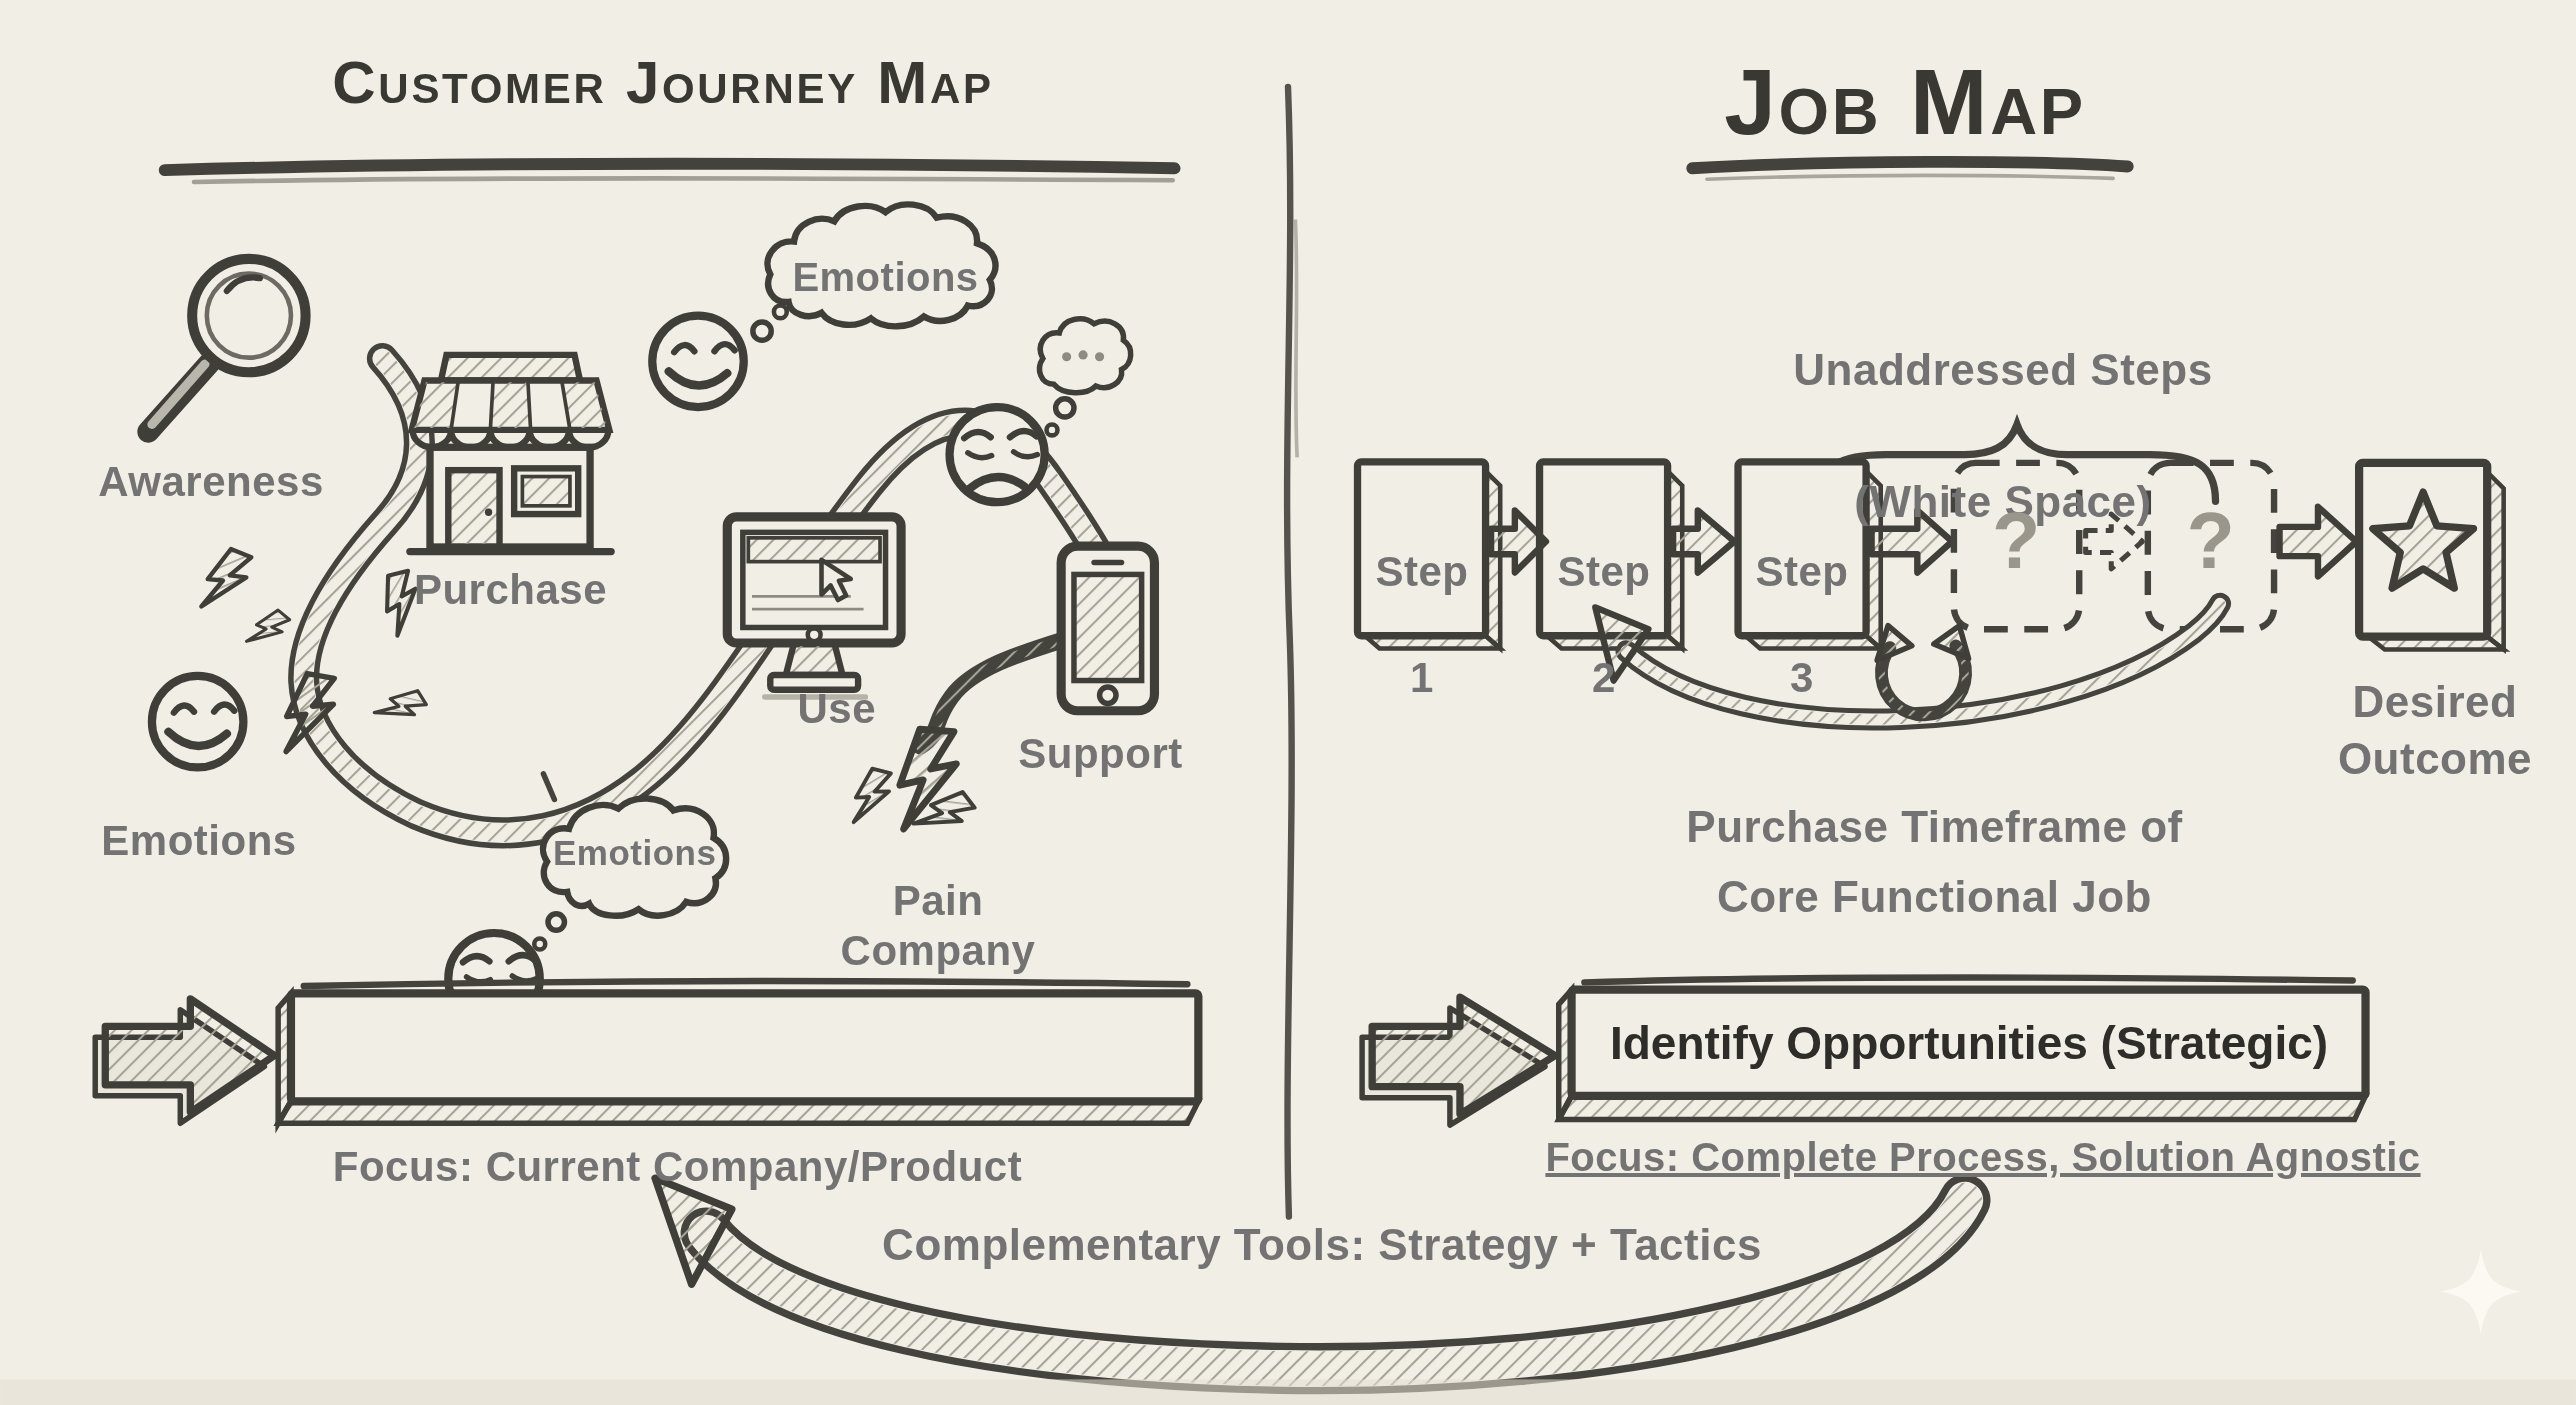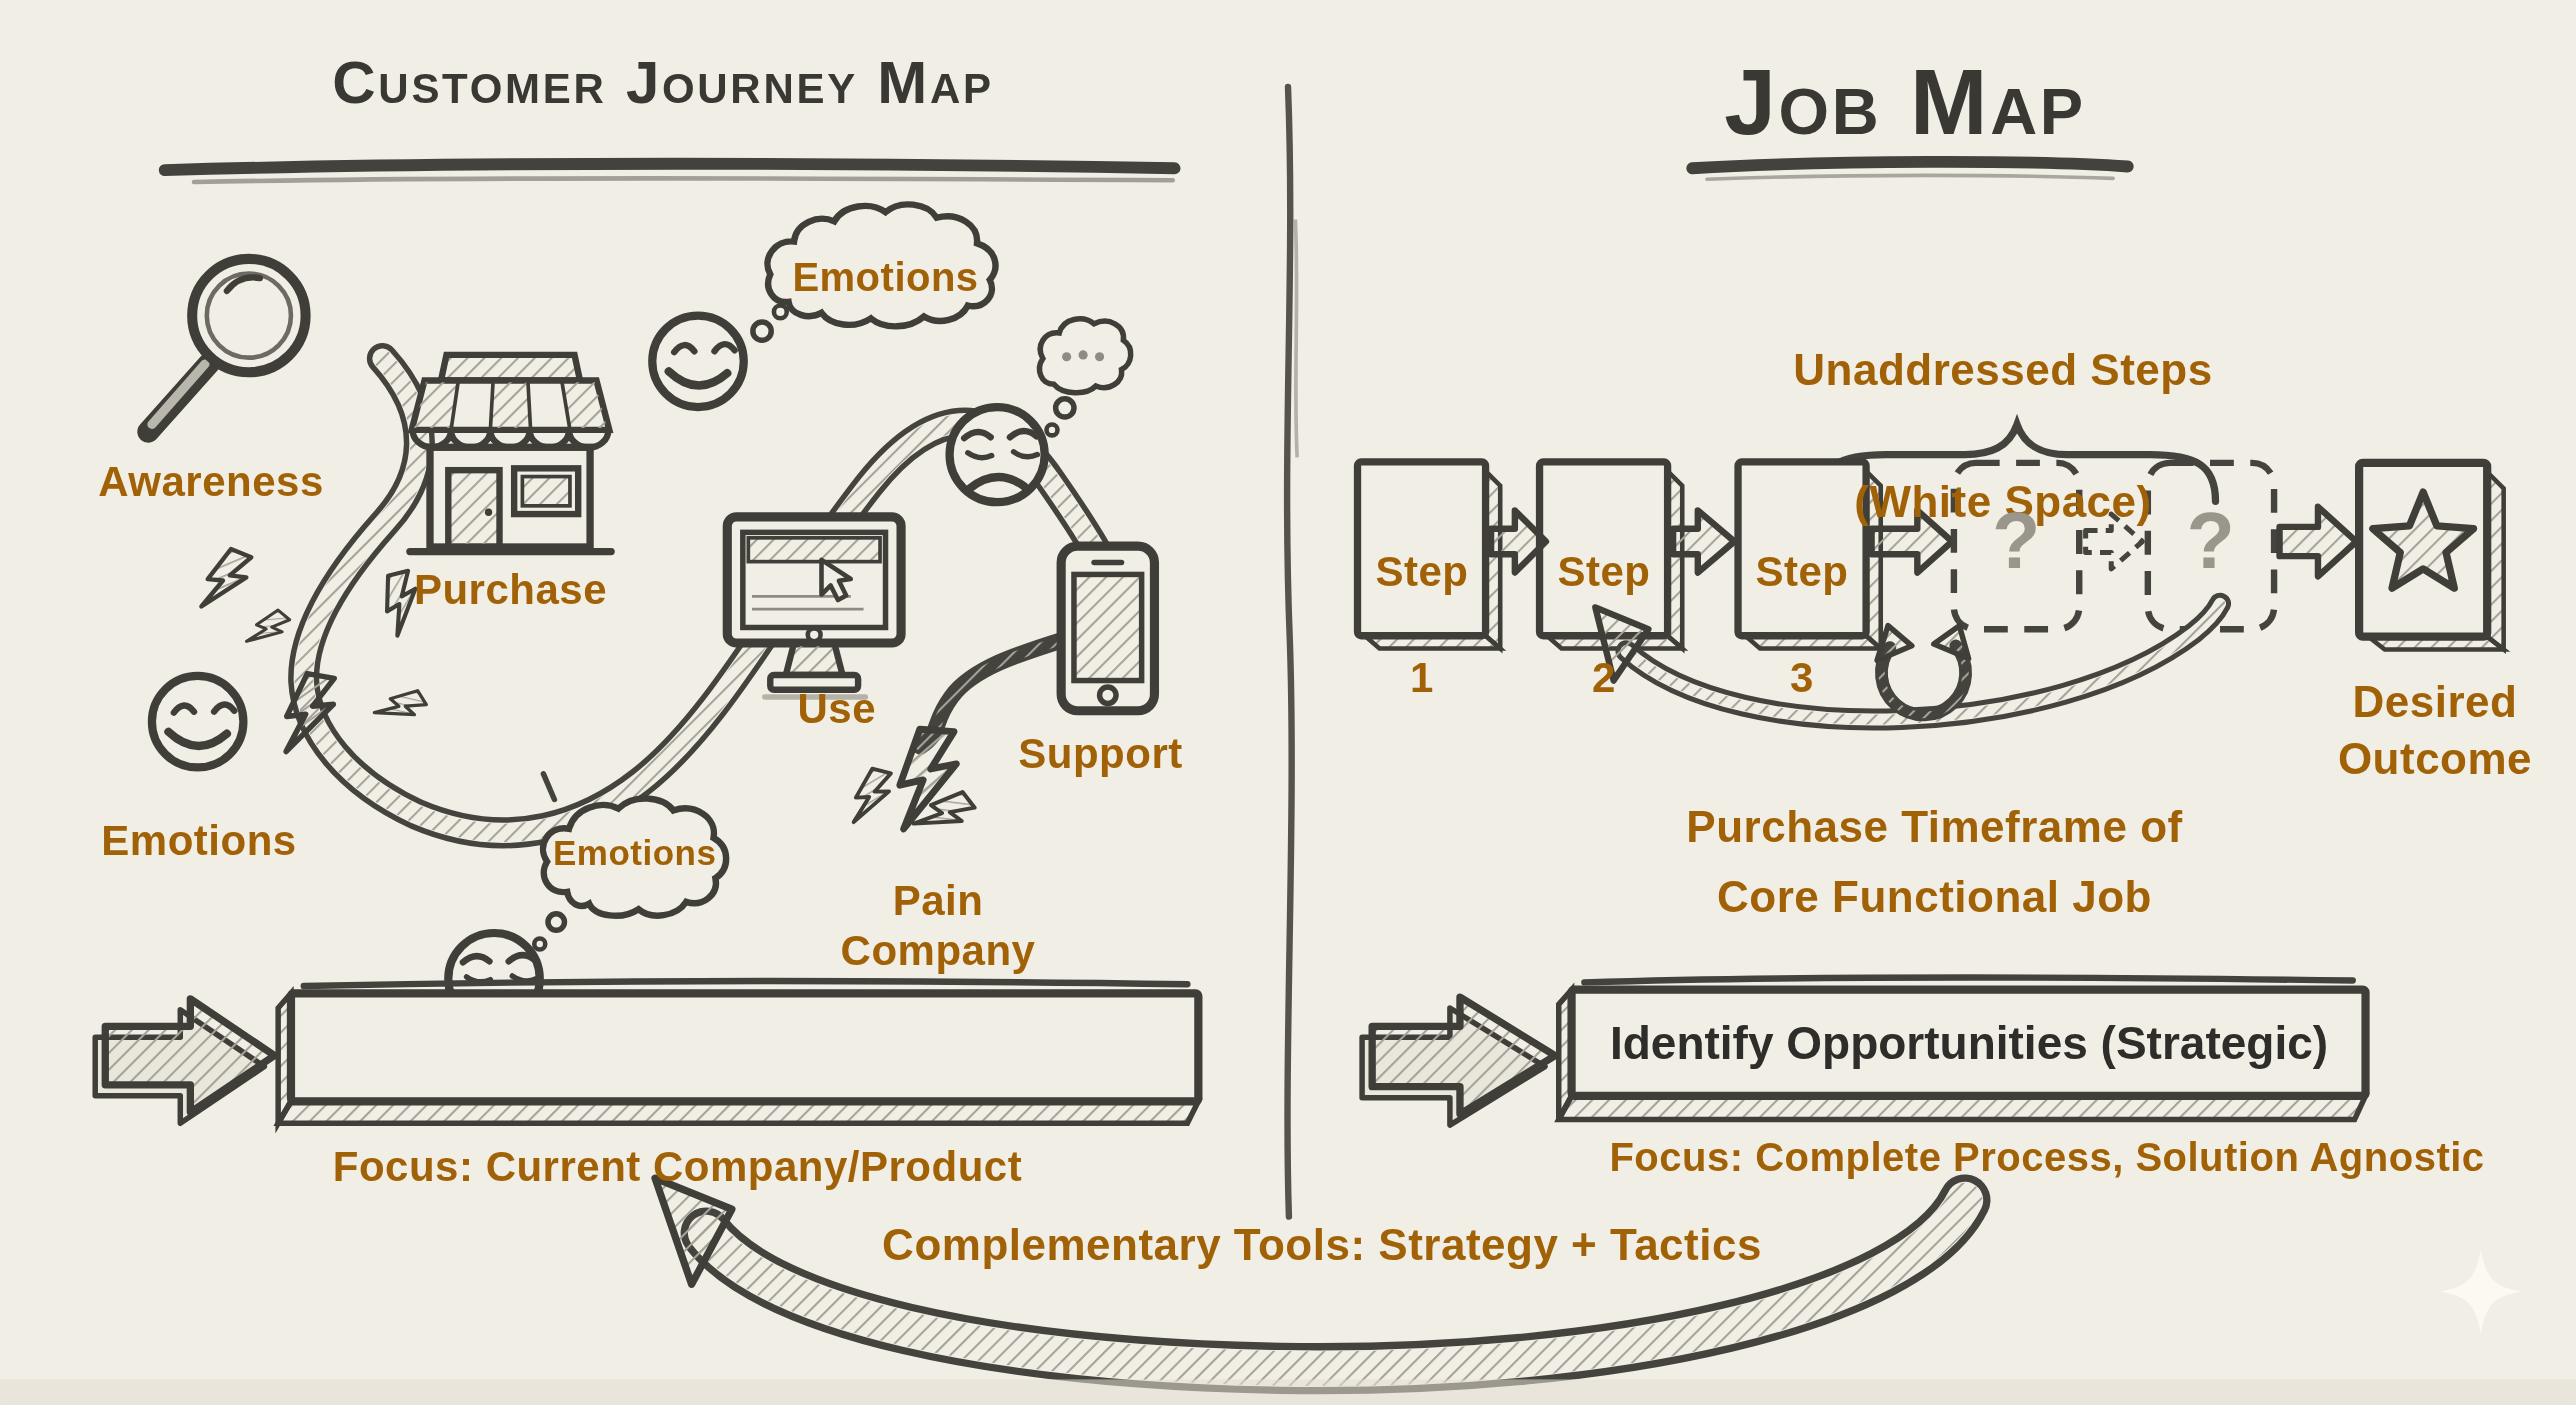--- a/index.html
+++ b/index.html
@@ -4,21 +4,21 @@
 <style>
   html,body{margin:0;padding:0;}
   body{
     width:2576px;height:1405px;position:relative;overflow:hidden;
     background:#f1eee5;
     font-family:"Liberation Sans", sans-serif;
   }
   #stage{position:absolute;inset:0;width:2576px;height:1405px;}
   svg.sketch{position:absolute;left:0;top:0;}
   .lbl{
-    position:absolute;color:#a16207;font-weight:700;text-align:center;
+    position:absolute;color:#737373;font-weight:700;text-align:center;
     line-height:1.18;letter-spacing:0.5px;white-space:pre-line;
   }
   .title{
     font-variant:small-caps;font-weight:700;letter-spacing:2.7px;color:#3a3833;
   }
   .muted{color:#9a968c;}
   .boxlabel{
     position:absolute;display:flex;align-items:center;justify-content:center;
     color:#2f2d29;font-weight:700;text-align:center;
   }
@@ -323,18 +323,18 @@
 
 <div class="lbl muted" style="left:1954px;top:494px;width:125px;font-size:79px;">?</div>
 <div class="lbl muted" style="left:2148px;top:494px;width:126px;font-size:79px;">?</div>
 
 <div class="lbl" style="left:2316px;top:673px;width:238px;font-size:44px;line-height:57px;">Desired Outcome</div>
 
 <div class="lbl" style="left:1660px;top:792px;width:549px;font-size:44px;line-height:70px;">Purchase Timeframe of Core Functional Job</div>
 
 <div class="boxlabel" style="left:1572px;top:990px;width:794px;height:106px;font-size:46px;">Identify Opportunities (Strategic)</div>
 
-<div class="lbl" style="left:1599px;top:1134px;width:896px;font-size:40px;">Focus: Complete Process, Solution Agnostic</div>
+<div class="lbl" style="left:1535px;top:1134px;width:896px;font-size:40px;text-decoration:underline;">Focus: Complete Process, Solution Agnostic</div>
 
 <div class="lbl" style="left:869px;top:1219px;width:906px;font-size:44px;">Complementary Tools: Strategy + Tactics</div>
 
 </div>
 
 
 </body></html>

